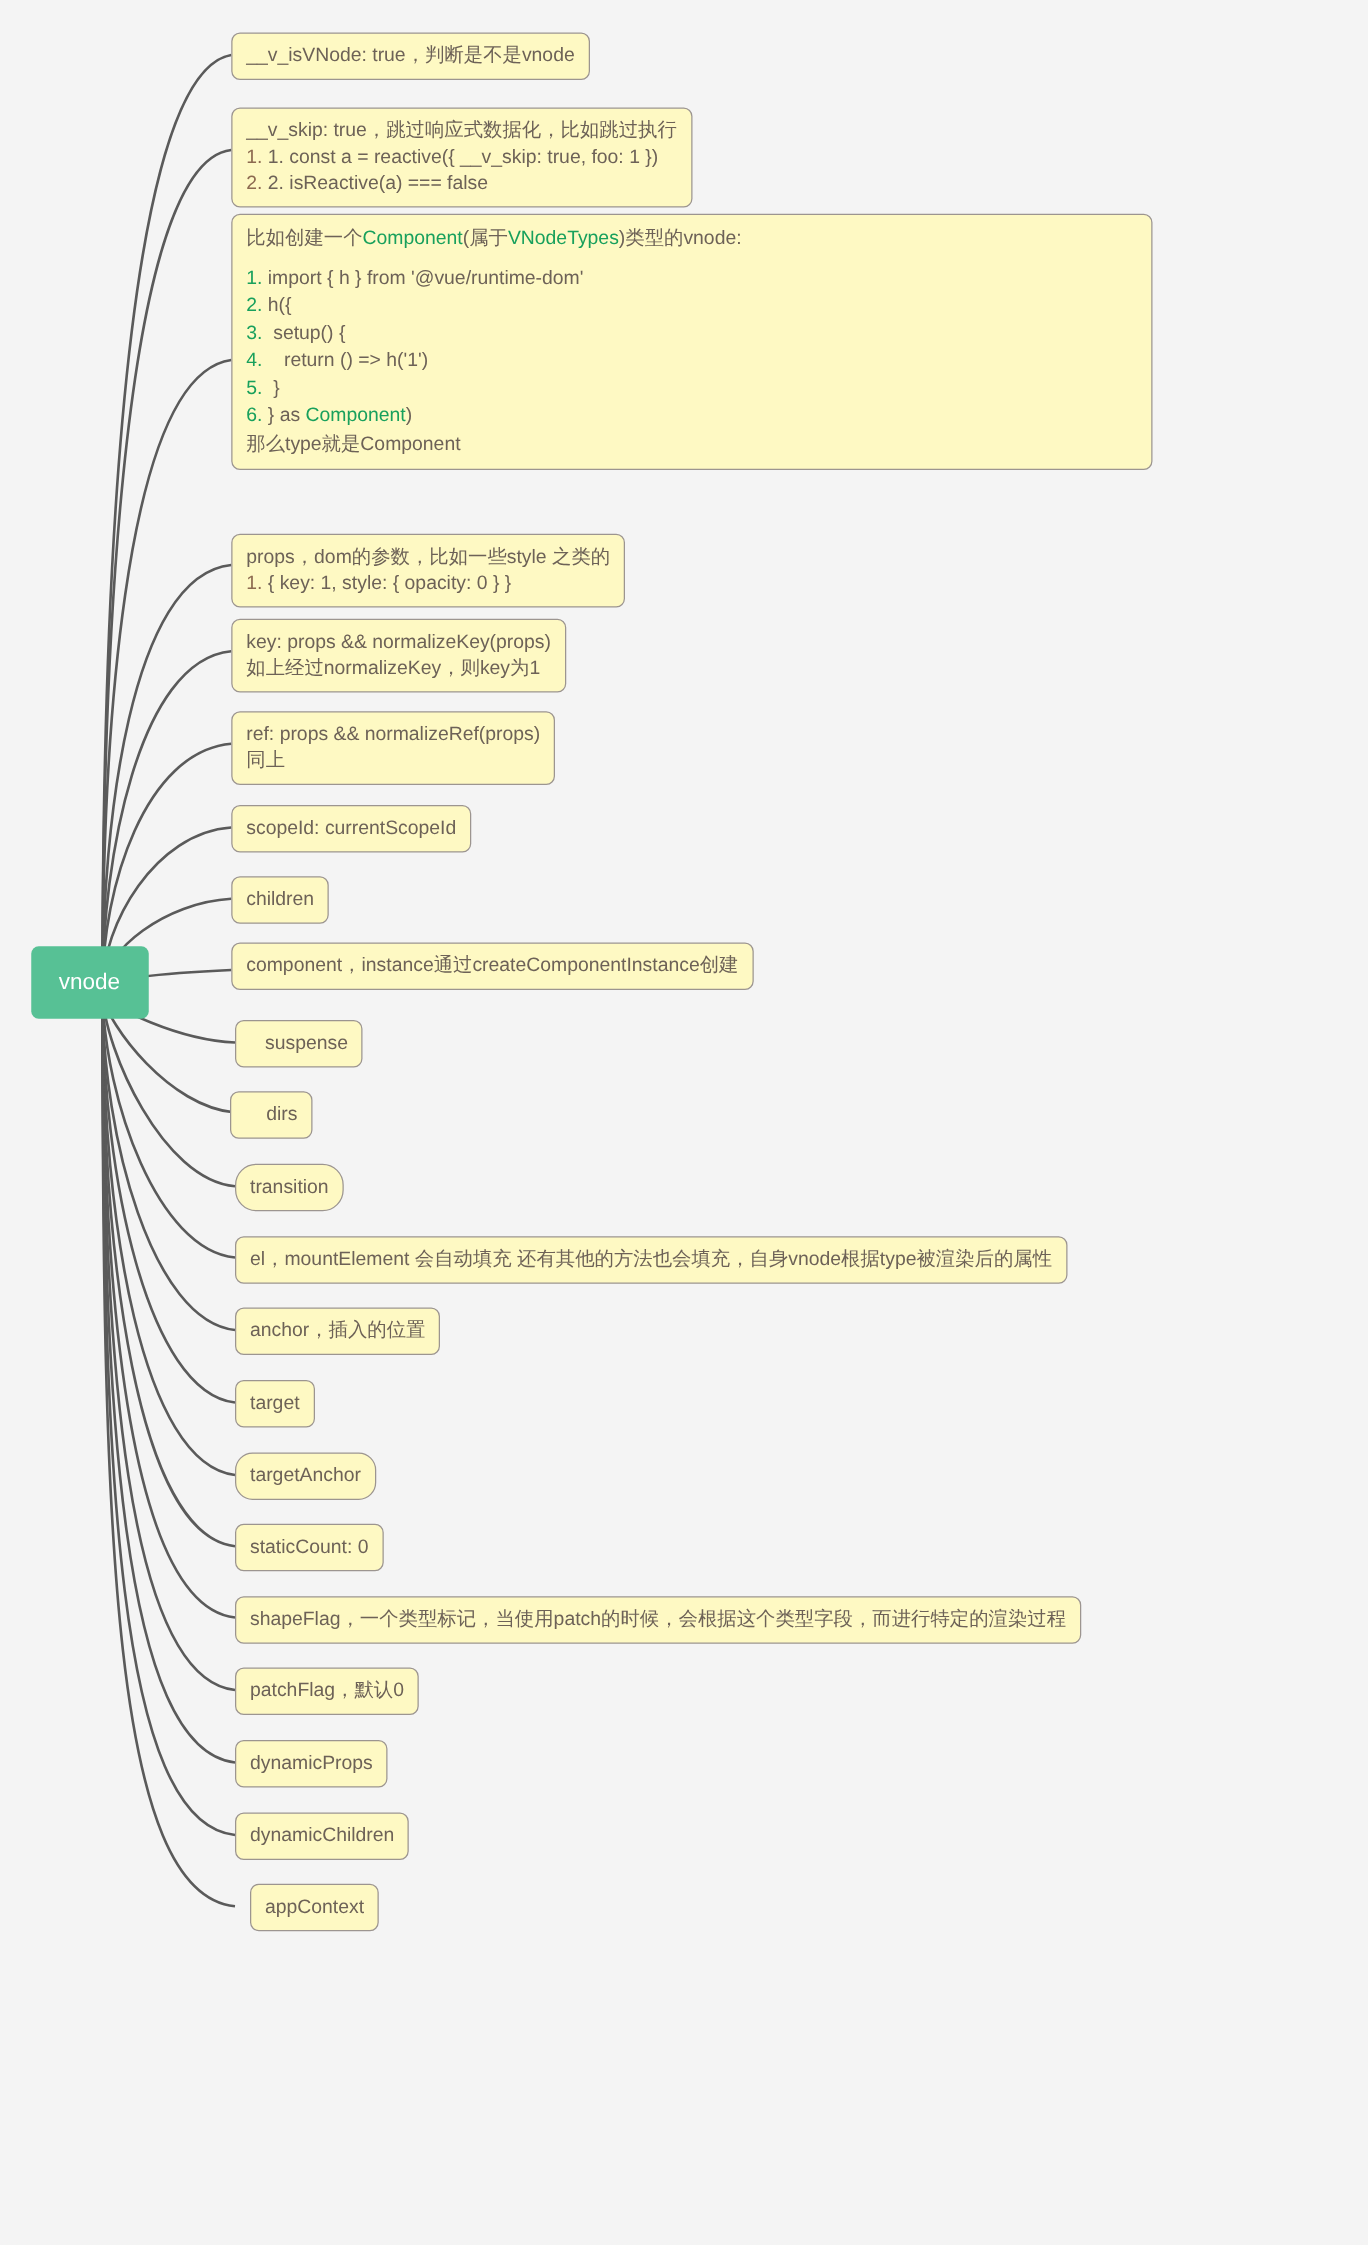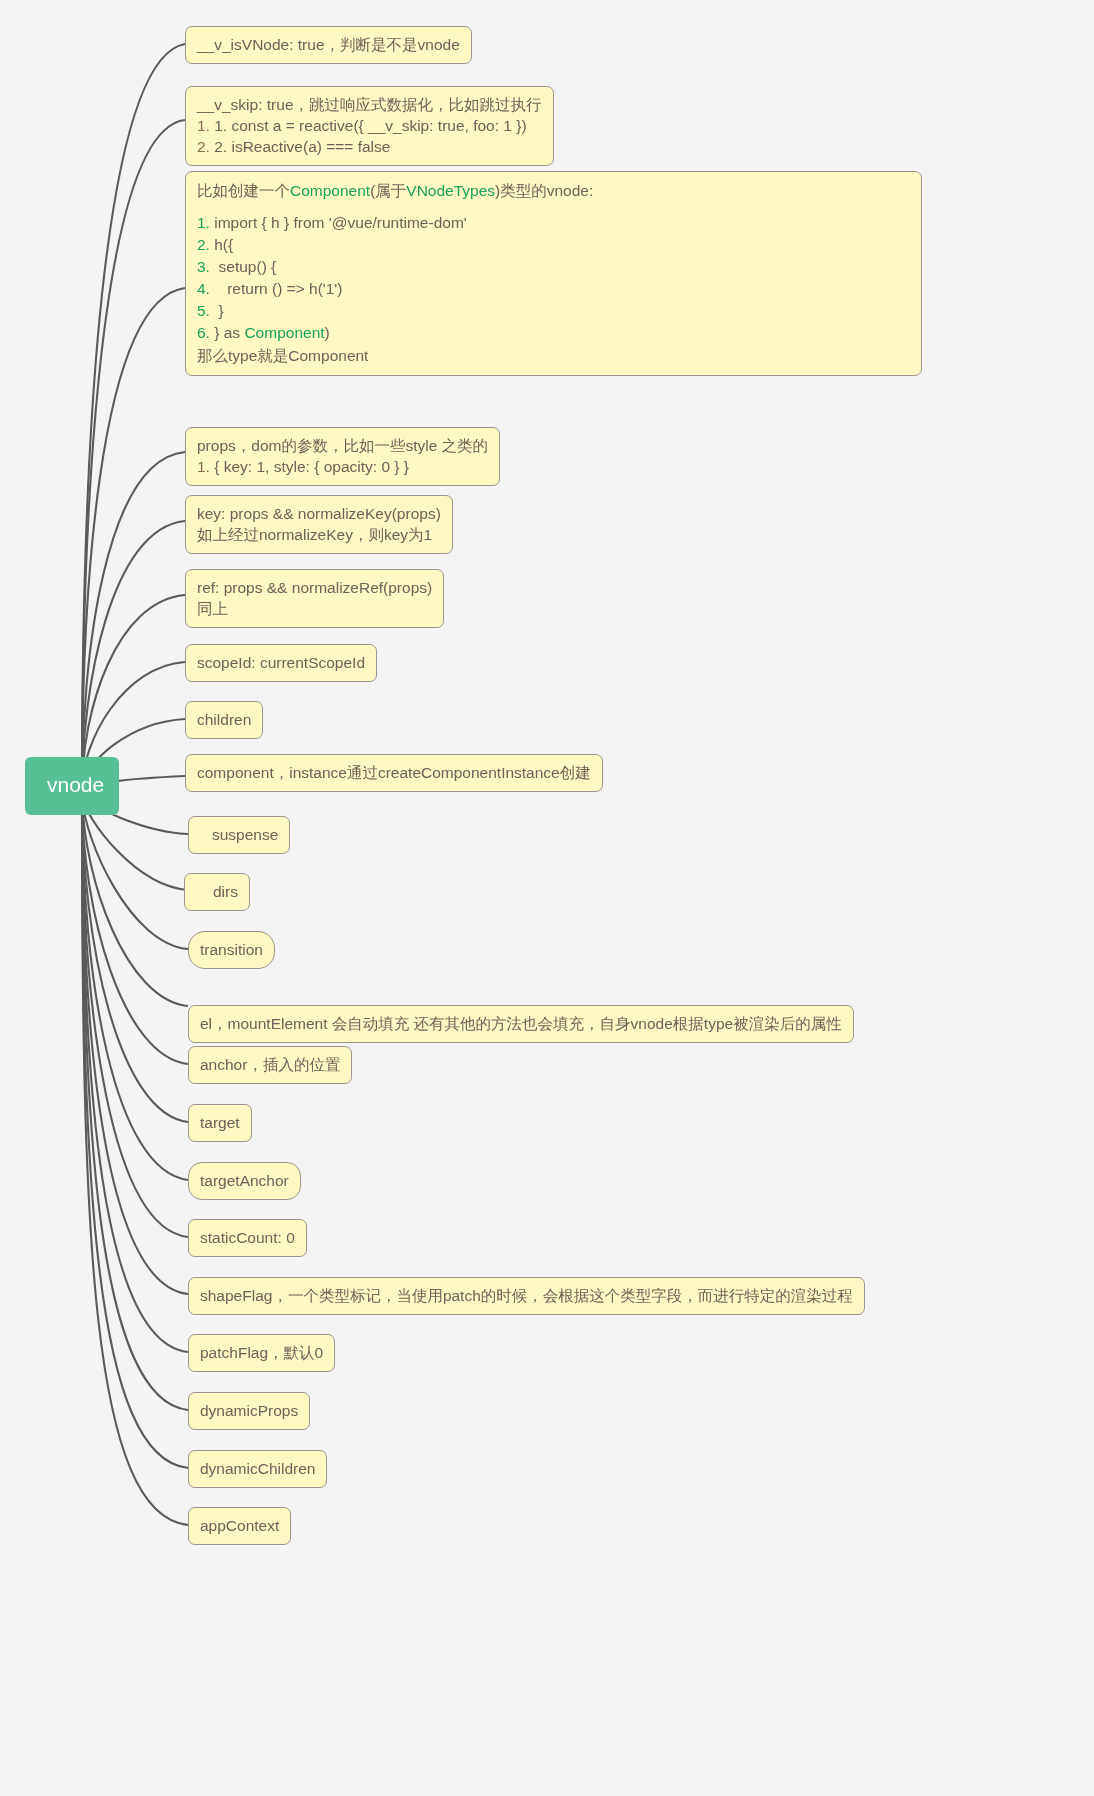--- a/index.html
+++ b/index.html
@@ -24,21 +24,21 @@
     line-height:21px;
     white-space:nowrap;
   }
   .node .ln{display:block;}
   .root{
     position:absolute;
     background:#57c195;
     border:none;
     border-radius:6px;
     color:#ffffff;
-    font-size:21px;
+    font-size:18px;
     line-height:30px;
     padding:13px 22px 15px 22px;
     white-space:nowrap;
     box-sizing:border-box;
   }
   .num{color:#8c6a50;}
   .num.g{color:#18a05c;}
   .grn{color:#18a05c;}
   .big{font-size:15.5px;line-height:23px;}
   .code{line-height:22px;}
@@ -132,21 +132,21 @@
   </div>
 
   <div class="node" style="left:184px;top:873px;padding-left:28px;">
     <span class="ln">dirs</span>
   </div>
 
   <div class="node" style="left:188px;top:931px;border-radius:17px;">
     <span class="ln">transition</span>
   </div>
 
-  <div class="node" style="left:188px;top:989px;margin-top:16px;">
+  <div class="node" style="left:188px;top:989px;">
     <span class="ln">el，mountElement 会自动填充 还有其他的方法也会填充，自身vnode根据type被渲染后的属性</span>
   </div>
 
   <div class="node" style="left:188px;top:1046px;">
     <span class="ln">anchor，插入的位置</span>
   </div>
 
   <div class="node" style="left:188px;top:1104px;">
     <span class="ln">target</span>
   </div>
@@ -168,17 +168,17 @@
   </div>
 
   <div class="node" style="left:188px;top:1392px;">
     <span class="ln">dynamicProps</span>
   </div>
 
   <div class="node" style="left:188px;top:1450px;">
     <span class="ln">dynamicChildren</span>
   </div>
 
-  <div class="node" style="left:188px;top:1507px;">
+  <div class="node" style="left:200px;top:1507px;">
     <span class="ln">appContext</span>
   </div>
 
 </div>
 
 </body></html>

